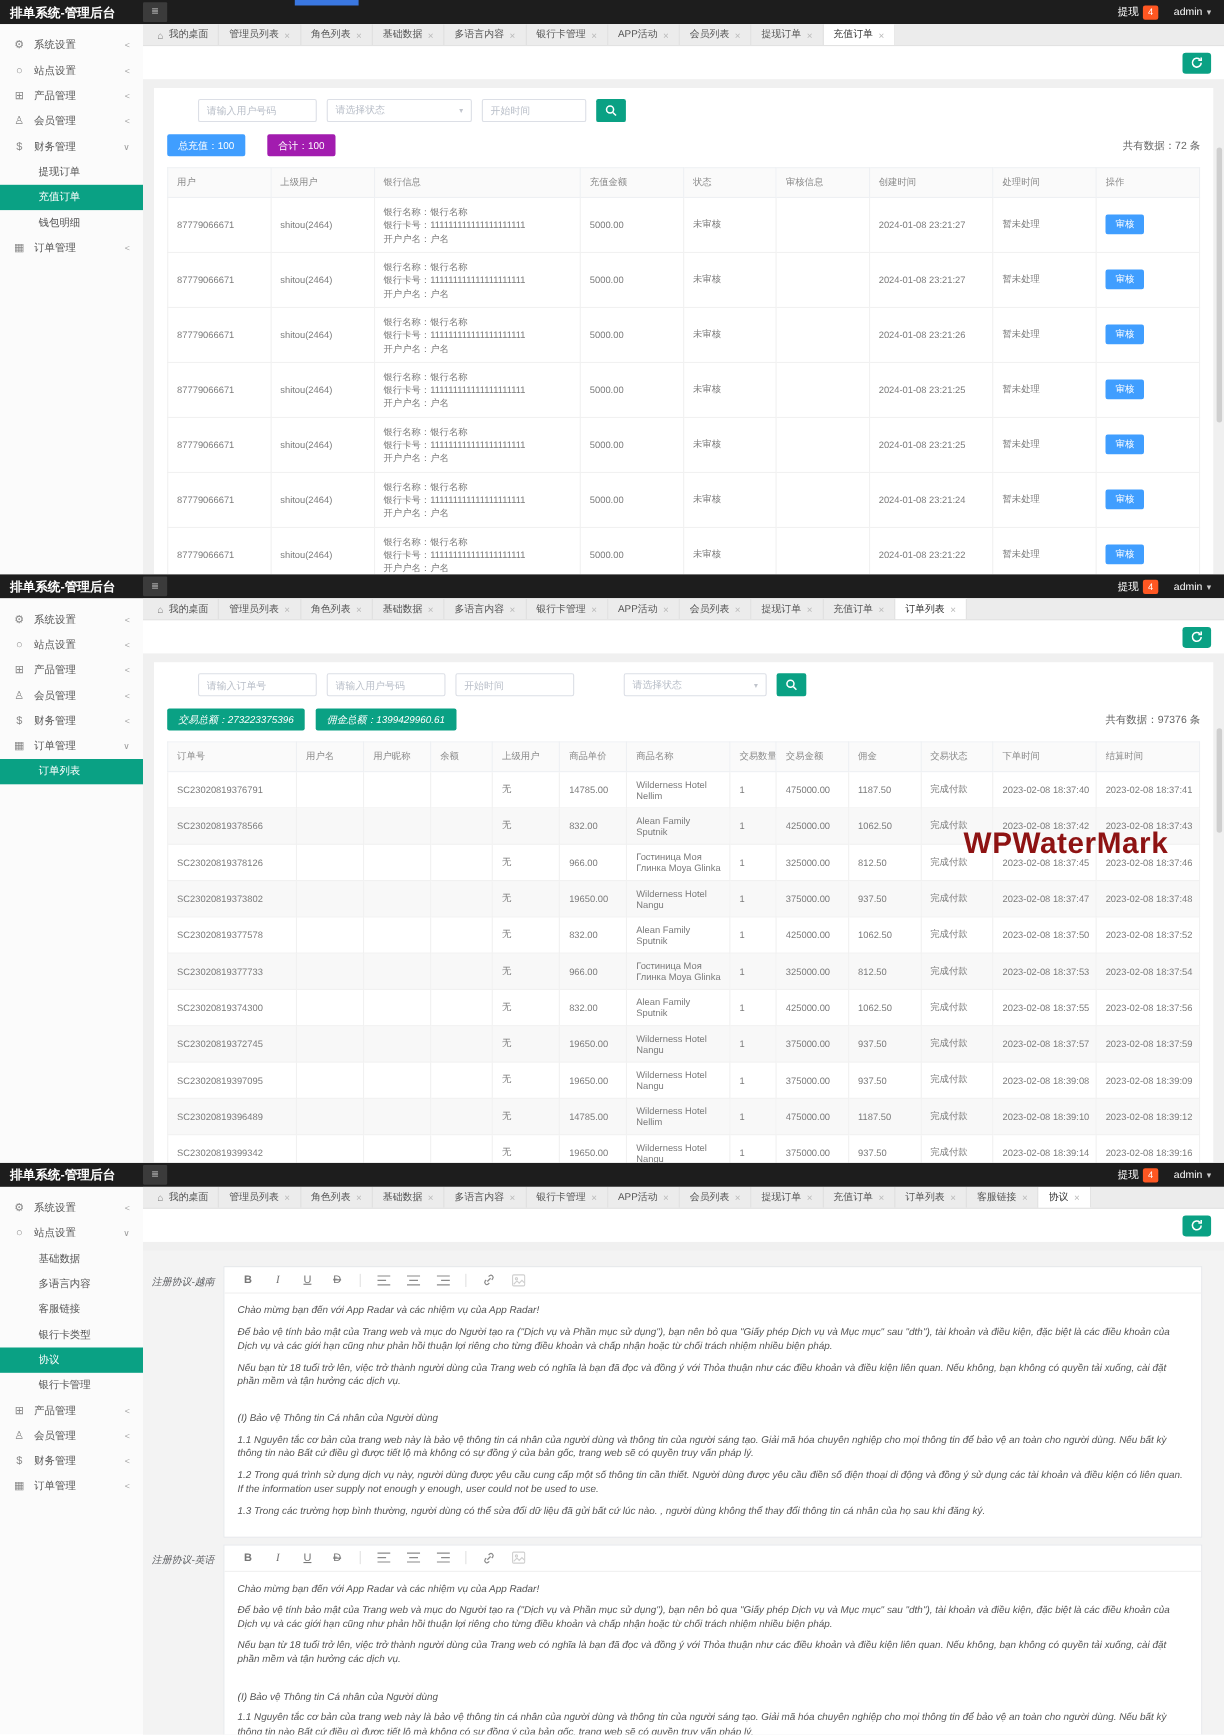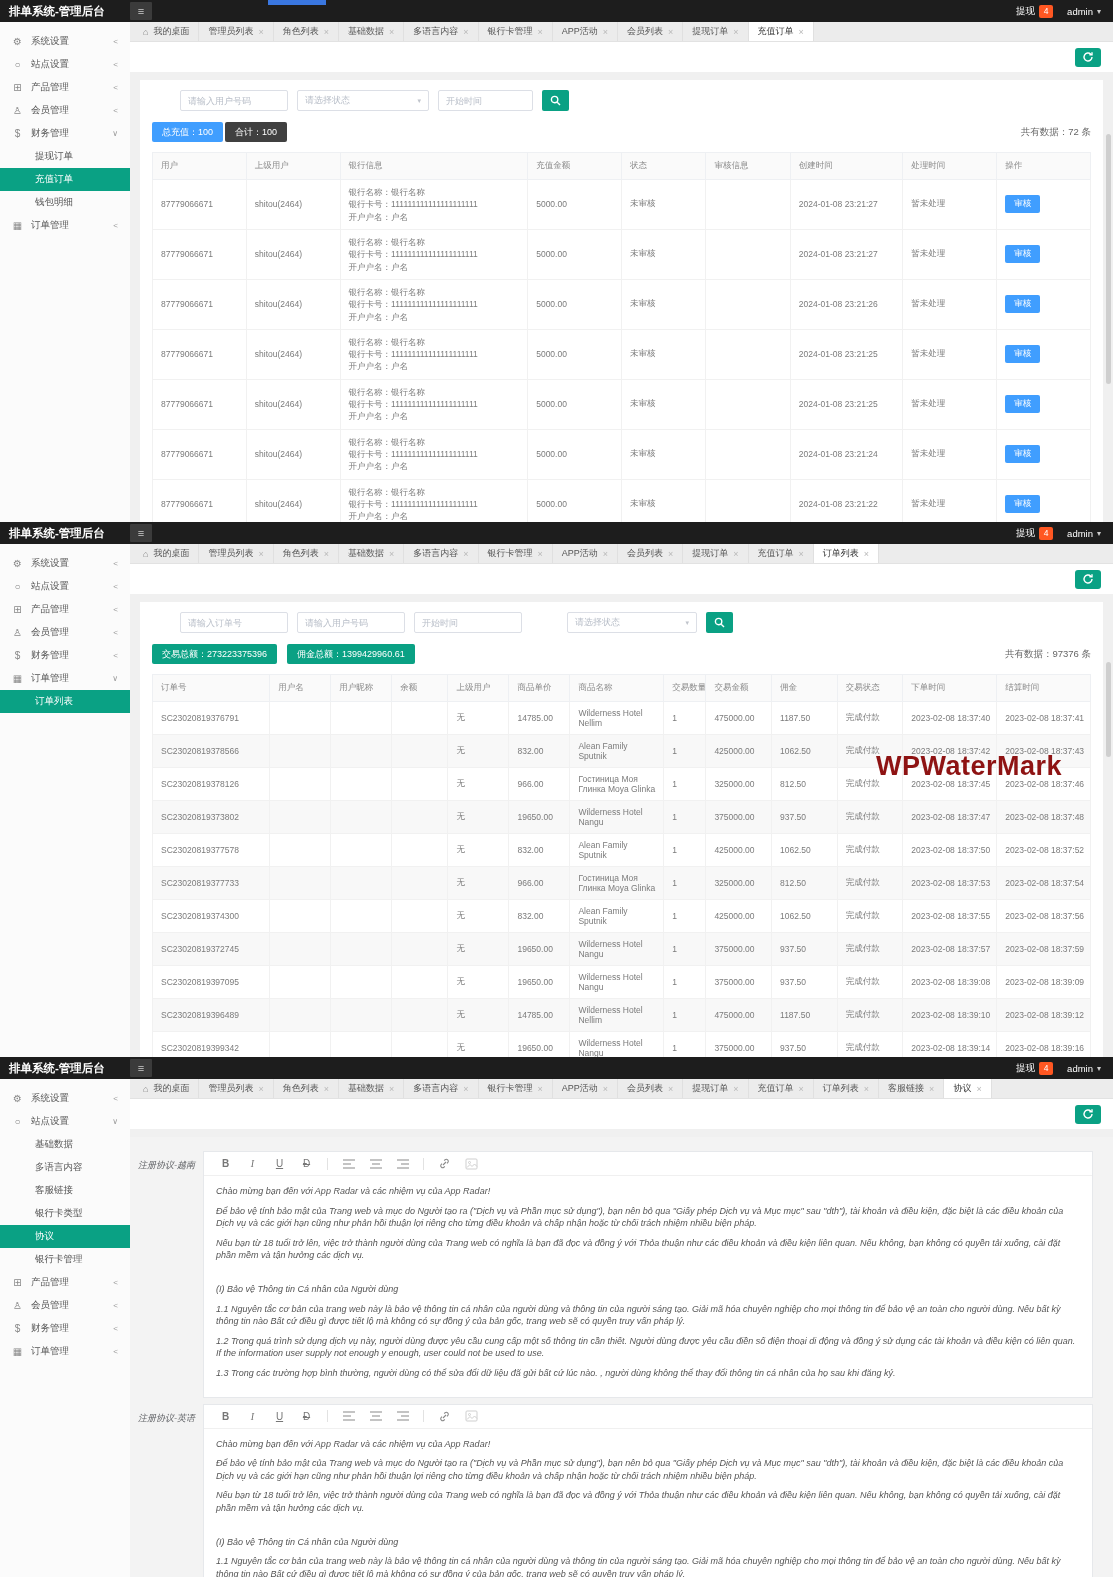--- a/index.html
+++ b/index.html
@@ -45,21 +45,21 @@
   .filters{display:flex;align-items:center;gap:9px;margin-left:28px;}
   .f-input{height:21px;border:1px solid #dcdfe6;background:#fff;border-radius:2px;font-size:9px;color:#666;padding:0 7px;outline:none;}
   .f-input::placeholder{color:#b8bec8;}
   .w105{width:108px;} .w95{width:95px;}
   .f-select{display:flex;align-items:center;justify-content:space-between;height:21px;border:1px solid #dcdfe6;background:#fff;border-radius:2px;font-size:9px;color:#b8bec8;padding:0 7px;cursor:pointer;}
   .sel130{width:132px;} .sel100{width:130px;}
   .sel-caret{color:#c0c4cc;font-size:7px;}
   .search-btn{width:27px;height:21px;background:#0aa184;border:none;border-radius:2px;display:flex;align-items:center;justify-content:center;cursor:pointer;}
   .badges{display:flex;align-items:center;gap:10px;margin-top:11px;}
   .badge{height:20px;display:flex;align-items:center;padding:0 10px;border-radius:2px;color:#fff;font-size:9px;white-space:nowrap;}
-  .badge.blue{background:#409eff;} .badge.orange{background:#404040;} .badge.teal{background:#0aa184;}
+  .badge.blue{background:#409eff;} .badge.orange{background:#a21caf;} .badge.teal{background:#0aa184;font-style:italic;}
   .total{margin-left:auto;font-size:9.5px;color:#666;}
 
   
   .grid{margin-top:10px;width:100%;border-collapse:collapse;table-layout:fixed;font-size:8.5px;color:#7b7b7b;}
   .grid th{font-weight:normal;color:#8a8a8a;text-align:left;padding:7px 8px;border:1px solid #eef0f3;background:#fafafa;white-space:nowrap;overflow:hidden;}
   .grid td{border:1px solid #f1f1f1;padding:6px 8px;vertical-align:middle;background:#fff;overflow:hidden;}
   .grid-orders td{white-space:nowrap;}
   .grid-orders td:nth-child(7){white-space:normal;}
   .stripe tbody tr:nth-child(even) td{background:#f8f8f8;}
   .bank-line{line-height:1.45;white-space:nowrap;}
@@ -260,21 +260,21 @@
               </div>
               <input class="f-input w95" placeholder="开始时间" style="">
               <button class="search-btn">
                 <svg width="11" height="11" viewBox="0 0 11 11" fill="none" stroke="#fff" stroke-width="1.4">
                     <circle cx="4.6" cy="4.6" r="3.2"></circle>
                     <path d="M7.2 7.2L10 10"></path>
                   </svg>
               </button>
             </div>
             <div class="badges">
-              <div style="display:flex;gap:2px;">
+              <div style="display:flex;gap:20px;">
 
                   <div class="badge blue">总充值：100</div>
 
                   <div class="badge orange">合计：100</div>
                 </div>
               <div class="total">共有数据：72 条</div>
             </div>
             <table class="grid">
               <colgroup>
                   <col style="width:10%">

